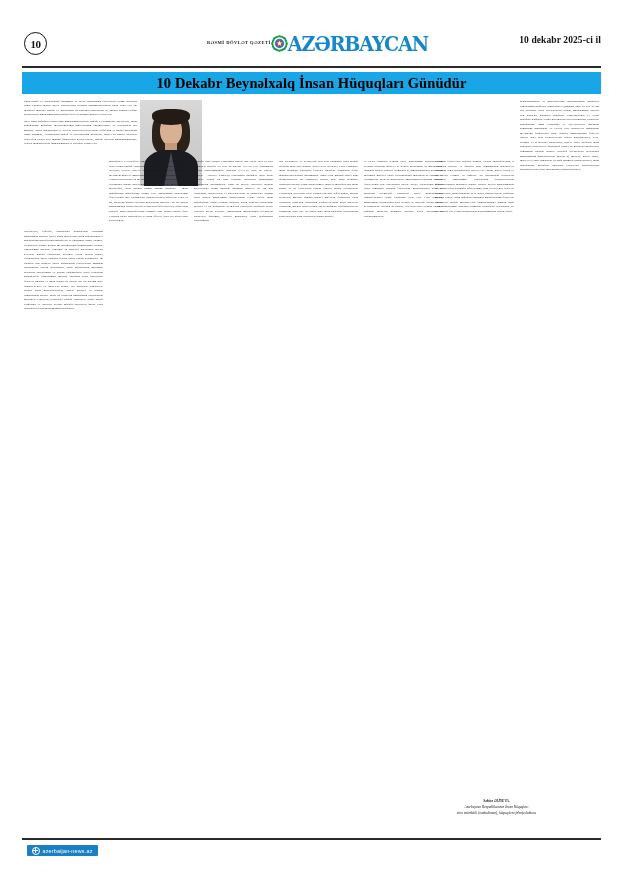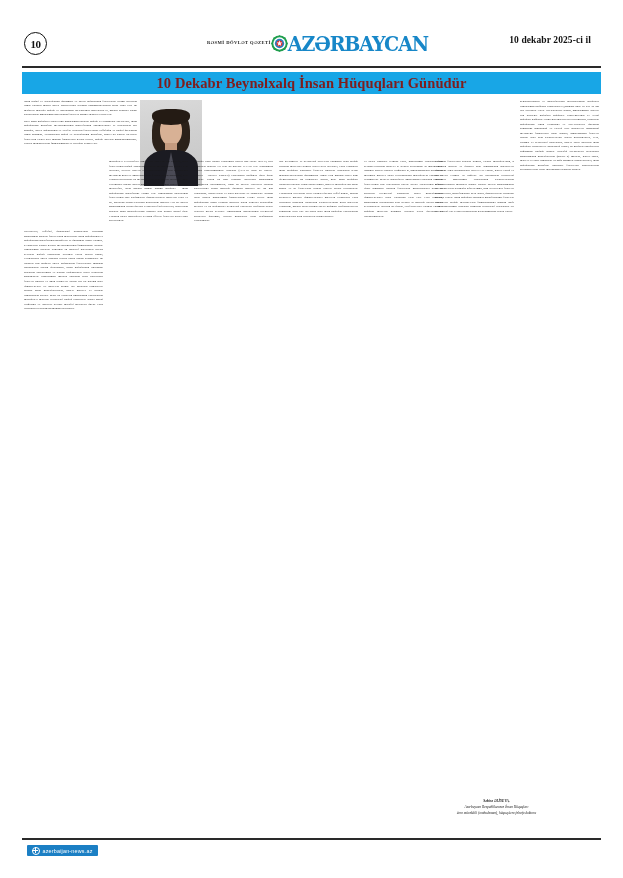--- a/index.html
+++ b/index.html
@@ -9,28 +9,28 @@
   
   .masthead{position:absolute;left:0;top:32px;width:623px;height:30px;display:flex;align-items:center;}
   .pagenum{position:absolute;left:24px;top:0;width:21px;height:21px;border:1.4px solid #111;border-radius:50%;
            display:flex;align-items:center;justify-content:center;font-weight:bold;font-size:11px;letter-spacing:-.4px;}
   .mast-center{position:absolute;left:12px;right:0;top:2px;display:flex;align-items:center;justify-content:center;}
   .mast-kicker{font-size:4.6px;letter-spacing:.45px;font-weight:bold;color:#1a1a1a;text-transform:uppercase;
                font-family:"Liberation Serif",serif;padding-bottom:3px;}
   .mast-emblem{width:17px;height:17px;flex:0 0 auto;}
   .mast-title{font-family:"DejaVu Serif",serif;font-weight:bold;font-size:19px;letter-spacing:-1.1px;
               color:#1787c8;transform:scaleY(1.12);line-height:1;}
-  .mast-date{position:absolute;right:32px;top:3px;font-size:9.5px;font-weight:bold;letter-spacing:.1px;}
+  .mast-date{position:absolute;right:22px;top:3px;font-size:9.5px;font-weight:bold;letter-spacing:.1px;}
 
   .rule-thick{position:absolute;left:22px;top:66px;width:579px;height:2.2px;background:#2a2a2a;}
 
   
   .banner{position:absolute;left:22px;top:72px;width:579px;height:22px;background:#18a6e6;
           display:flex;align-items:center;justify-content:center;}
-  .banner span{color:#7f1d1d;font-family:"Liberation Serif",serif;font-weight:bold;font-size:14.5px;letter-spacing:.1px;}
+  .banner span{color:#000000;font-family:"Liberation Serif",serif;font-weight:bold;font-size:14.5px;letter-spacing:.1px;}
 
   
   .content{position:absolute;left:24px;top:99px;width:575px;height:716px;}
 
   
   .lead{position:absolute;left:0;top:0;width:178px;height:126px;}
   .lead .ltxt{font-size:2.85px;line-height:1.58;text-align:justify;color:#1a1a1a;
               column-count:1;}
   .photo{float:right;width:62px;height:86px;margin:1px 0 2px 3px;
          background:linear-gradient(170deg,#dadada 0%,#cfcfcf 45%,#c6c6c6 100%);position:relative;overflow:hidden;}

